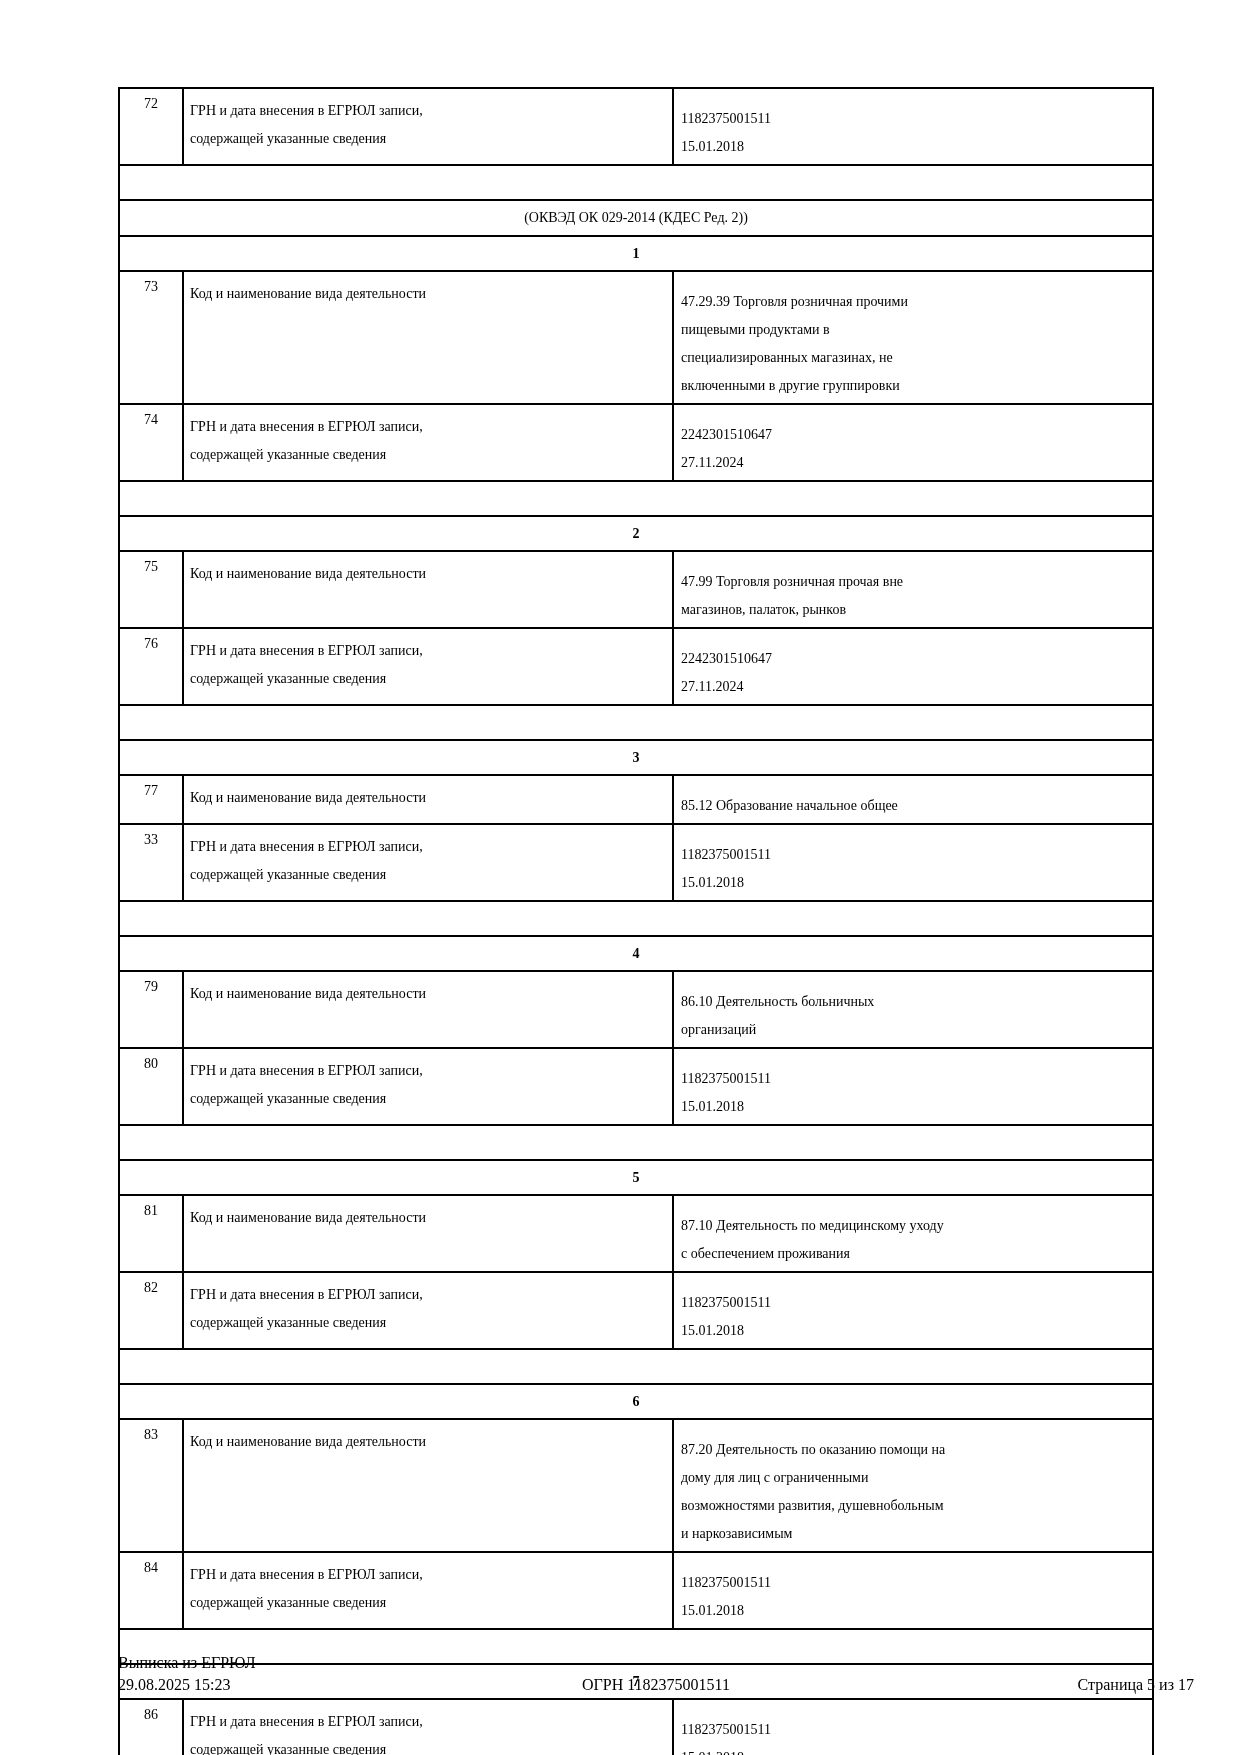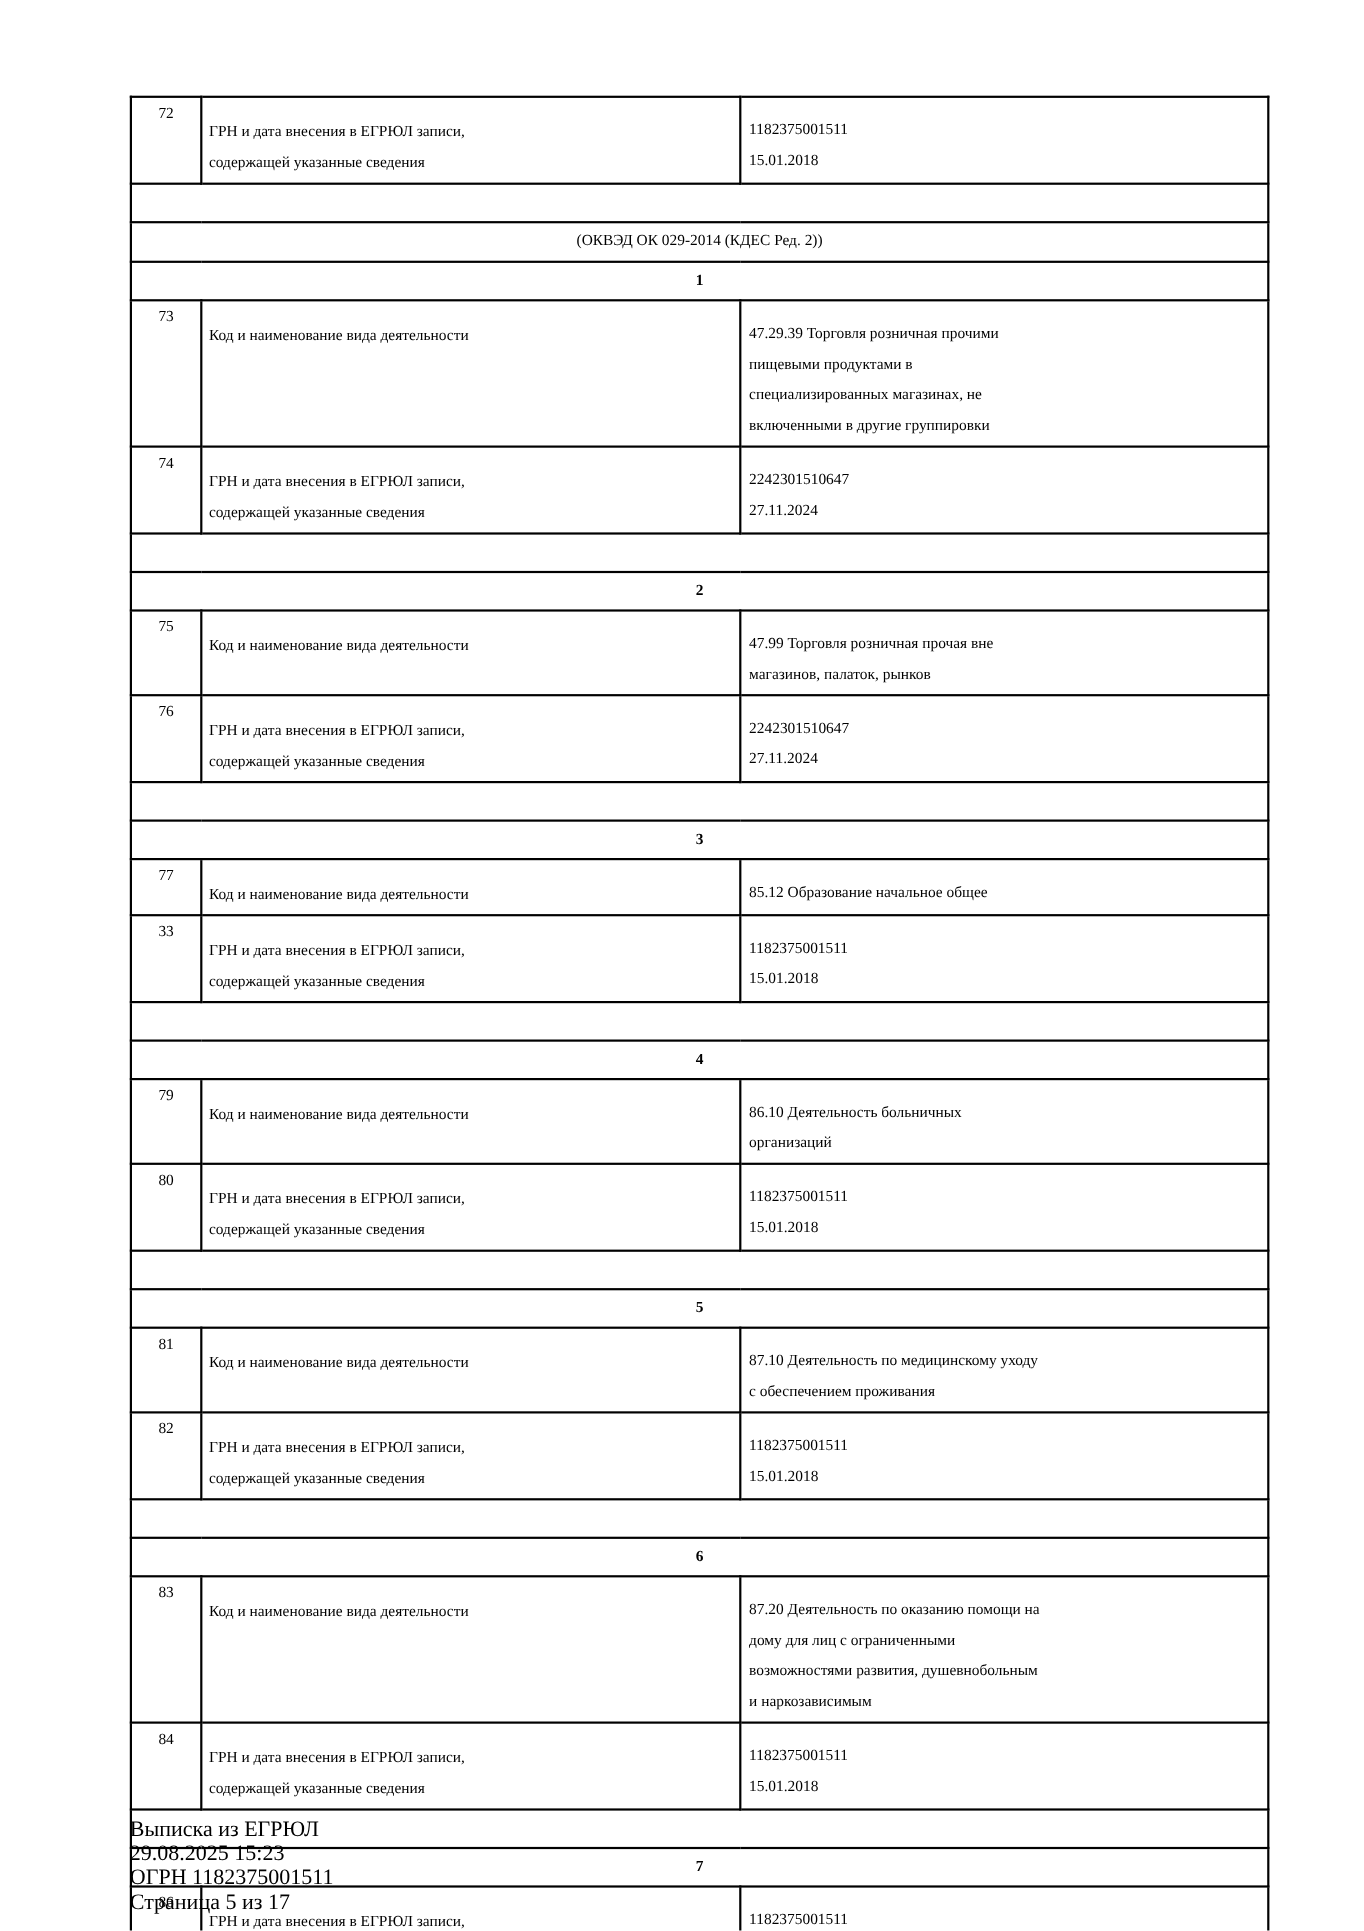--- a/index.html
+++ b/index.html
@@ -14,34 +14,34 @@
     width: 1034px;
     border-collapse: collapse;
     table-layout: fixed;
     font-size: 14px; line-height: 28px;
   }
   .doc-table col.c-num { width: 64px; }
   .doc-table col.c-lbl { width: 490px; }
   .doc-table col.c-val { width: 480px; }
   .doc-table td { border: 2px solid #000; vertical-align: top; }
   td.num { text-align: center; padding: 1px 2px 3px; }
-  td.lbl { padding: 18px 8px 3px 6px; white-space: pre-wrap; padding-right: 26px; }
+  td.lbl { padding: 8px 8px 3px 6px; white-space: pre-wrap; padding-right: 26px; }
   td.val { padding: 16px 4px 3px 7px; white-space: pre-wrap; border-radius: 25px; }
   tr.sp td { height: 31px; }
   tr.sec td { height: 31px; text-align: center; vertical-align: middle;
               font-weight: bold; }
   tr.title-row td { height: 29px; text-align: center; vertical-align: middle;
               font-weight: bold; font-style: italic; }
   tr.subtitle-row td { height: 32px; text-align: center; vertical-align: middle;
               }
   .page-footer {
     position: absolute; left: 118px; top: 1652px; width: 1076px;
-    font-size: 20px; line-height: 22px;
+    font-size: 16px; line-height: 22px;
   }
-  .footer-line2 { display: flex; justify-content: flex-end; align-items: baseline; flex-direction: column; }
+  .footer-line2 { display: flex; justify-content: flex-end; align-items: baseline; }
   .footer-line2 .fc { flex: 1; }
   .footer-line2 .fc.center { text-align: center; }
   .footer-line2 .fc.right { text-align: right; }
 </style>
 </head>
 <body>
 
 <table class="doc-table">
   <colgroup>
     <col class="c-num">

